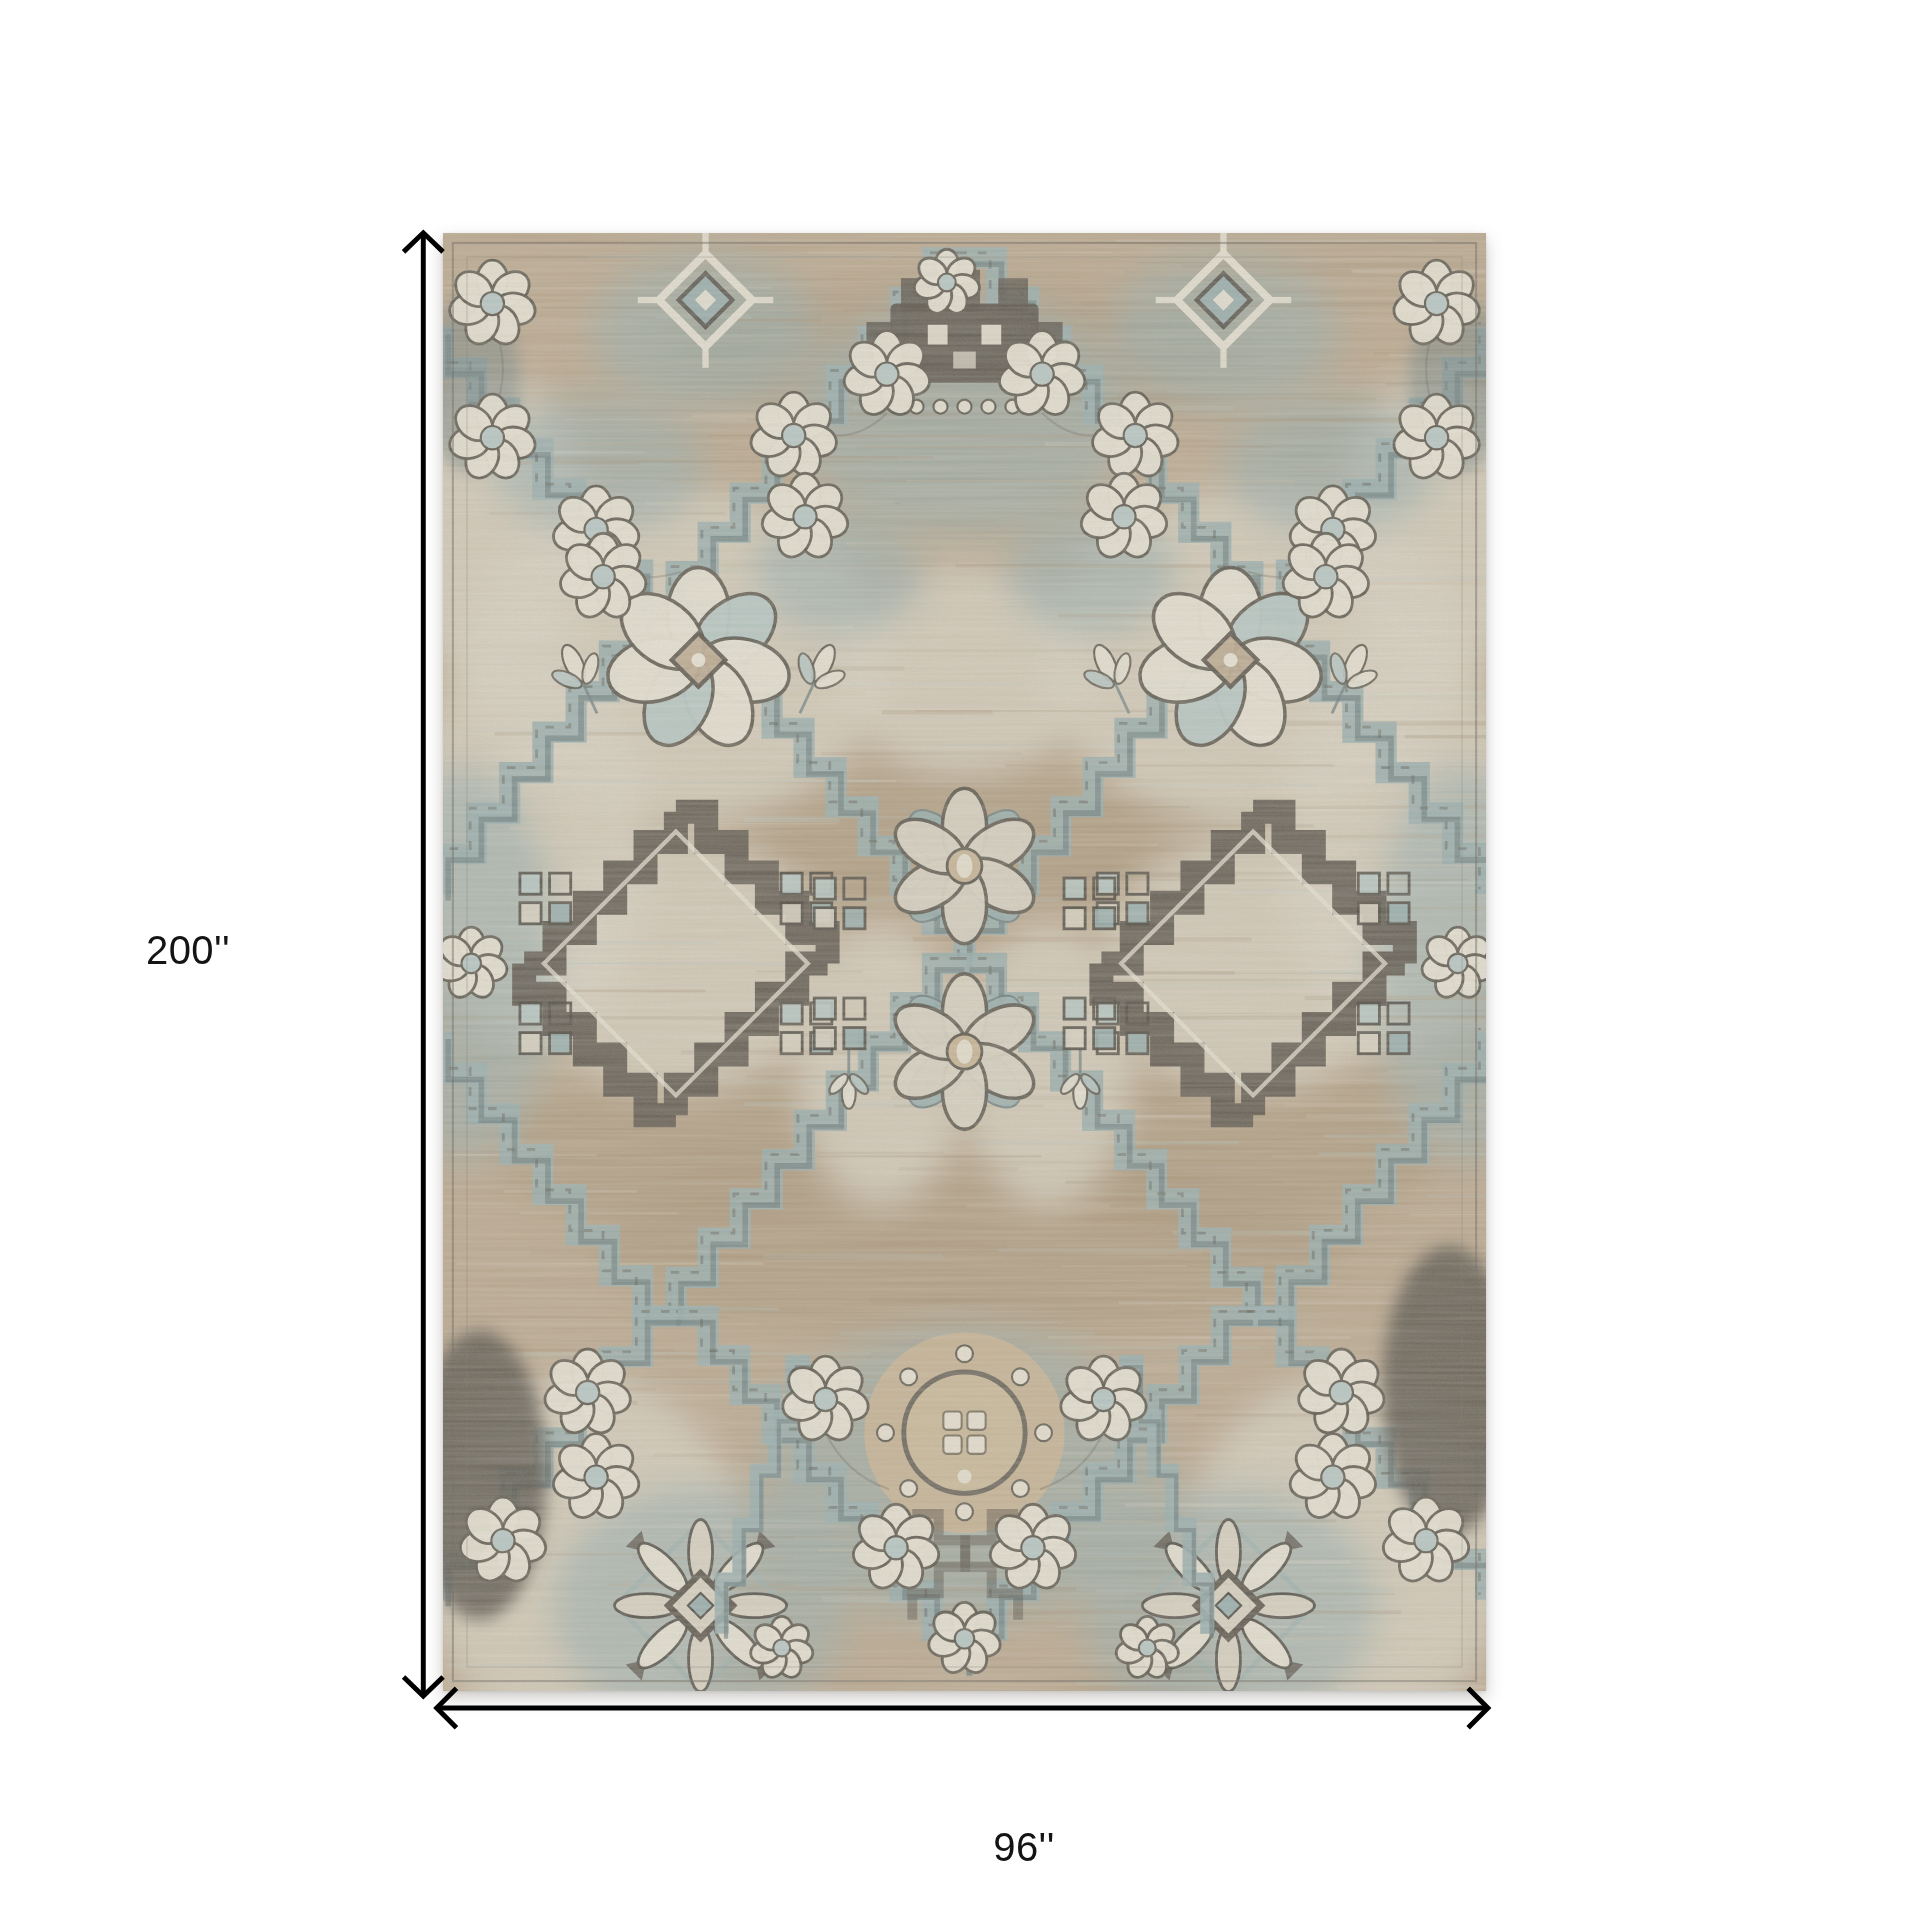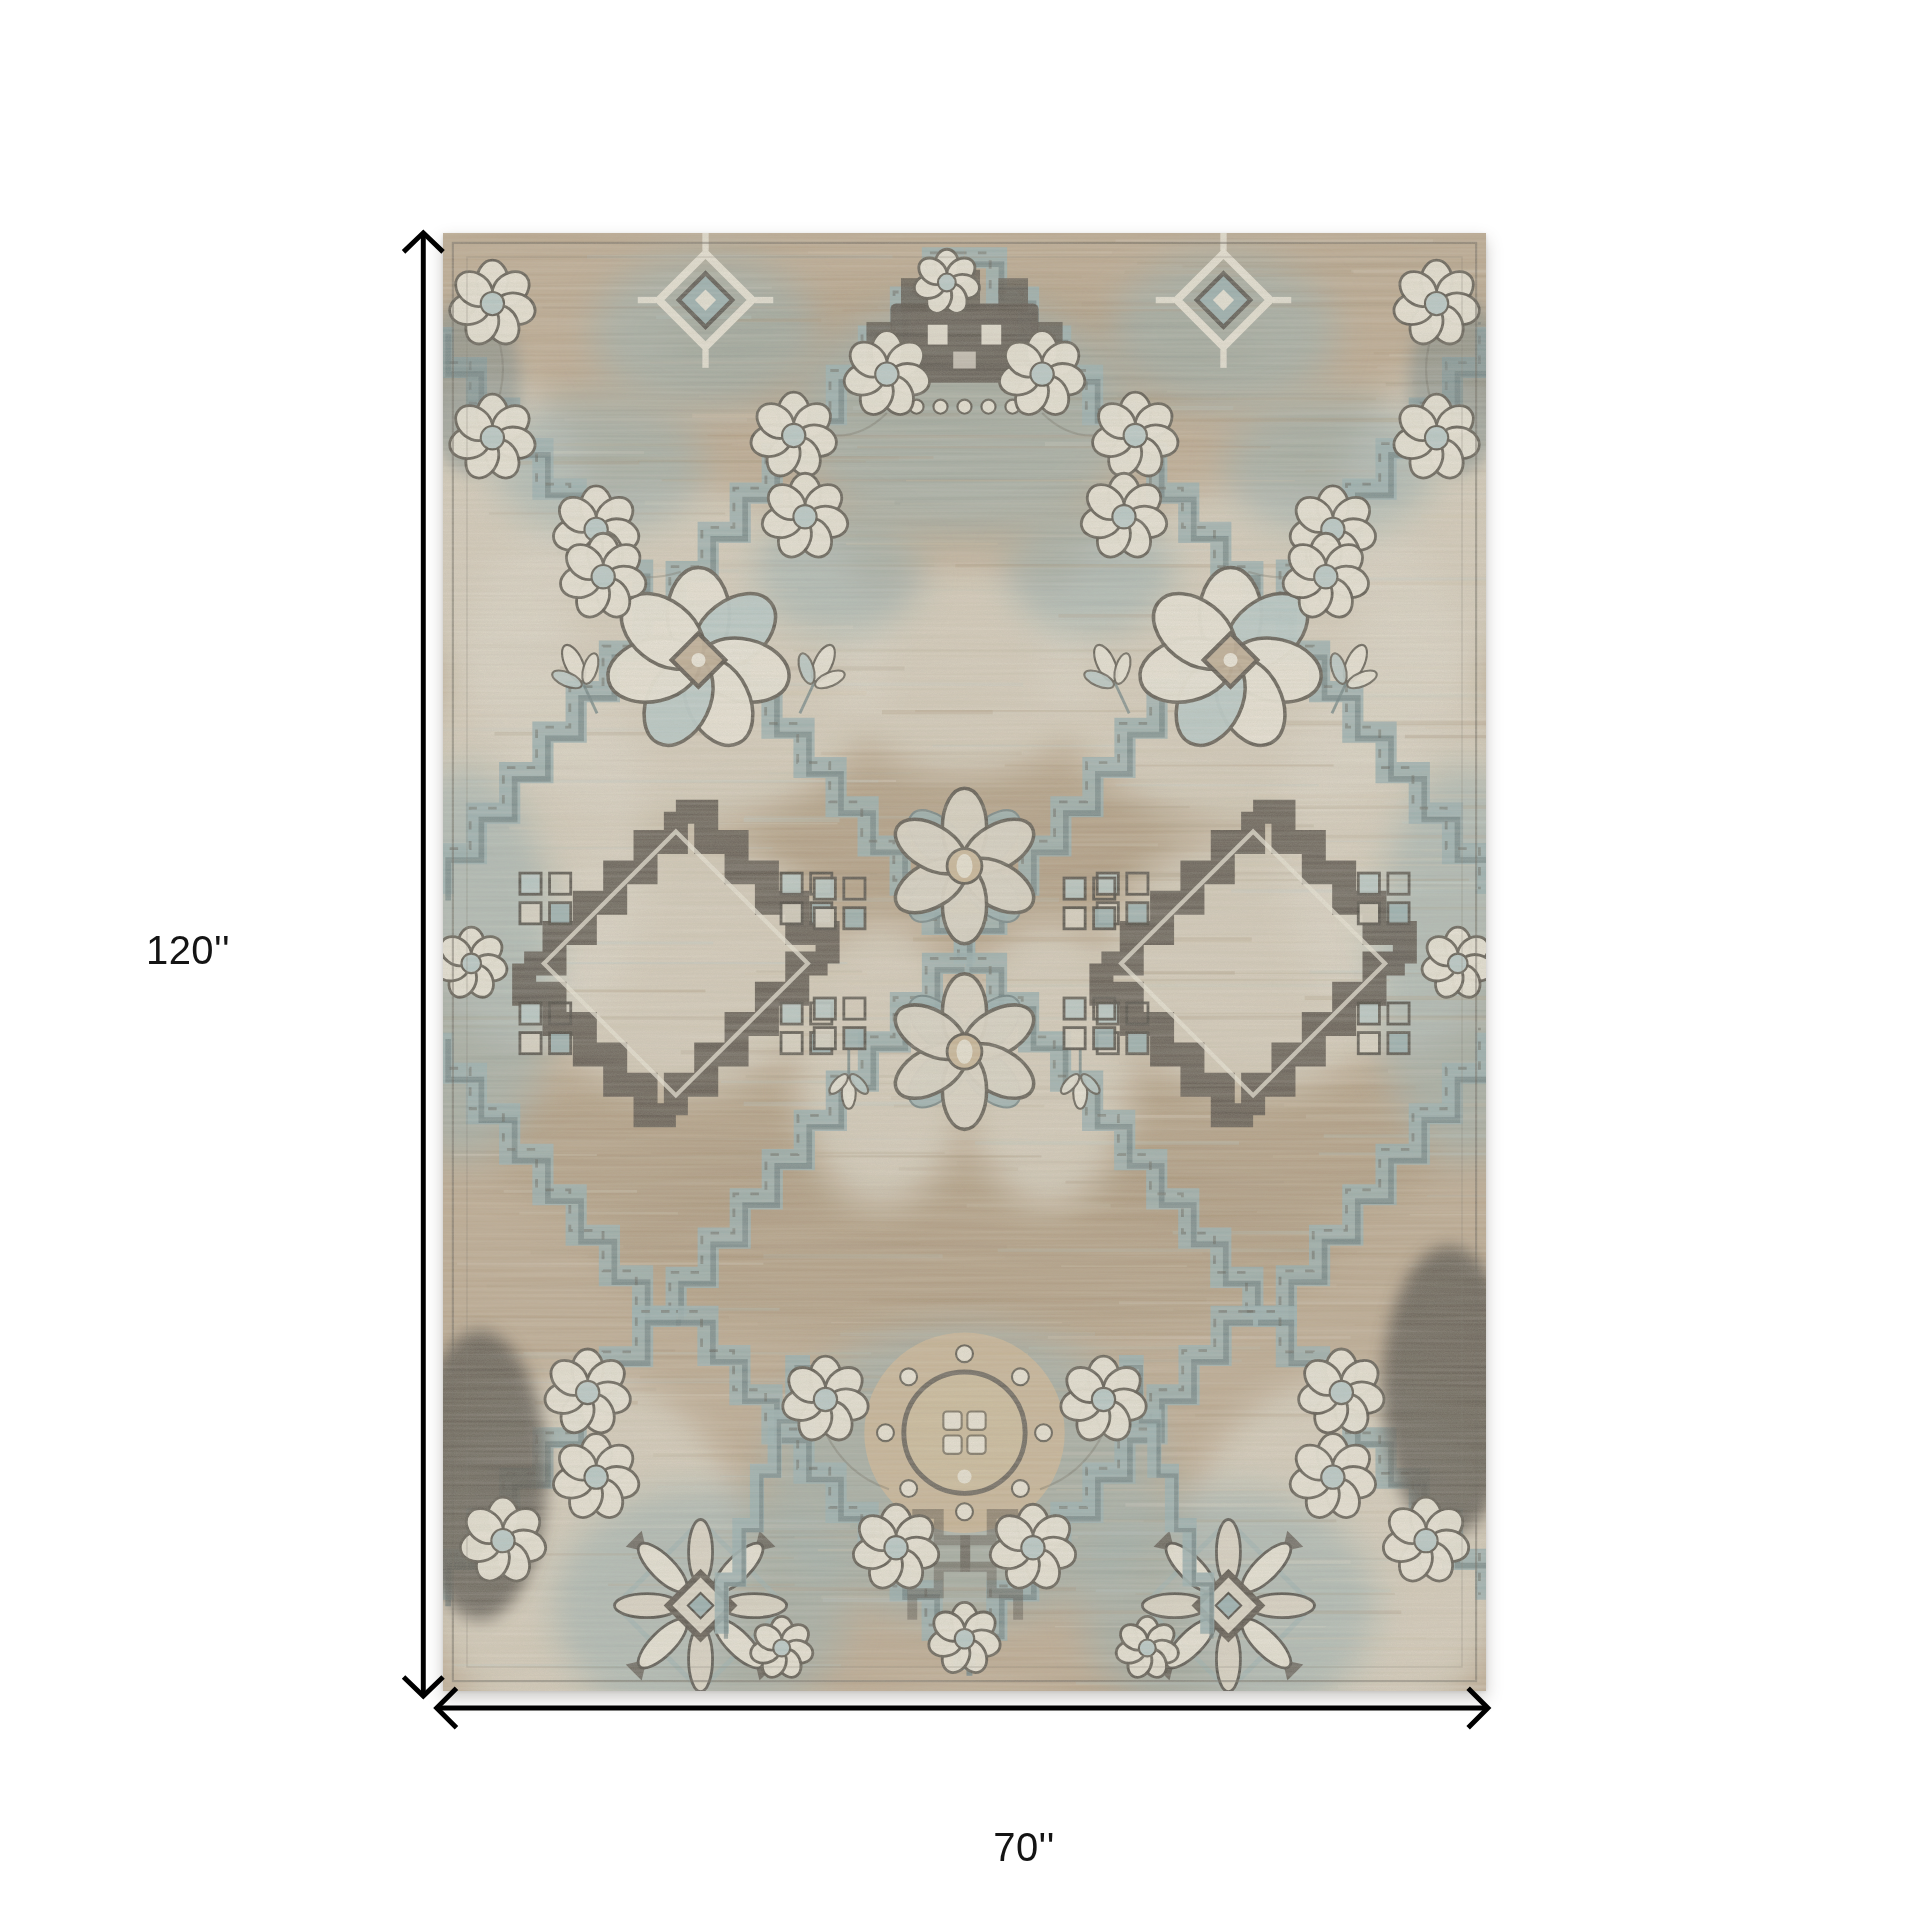--- a/index.html
+++ b/index.html
@@ -887,16 +887,16 @@
       <path d="M572 357 L600 330 L628 357"></path>
       <path d="M572 2377 L600 2404 L628 2377"></path>
     </g>
     <g fill="none" stroke="#000000" stroke-width="7">
       <path d="M621 2421 L2107 2421"></path>
       <path d="M647 2393 L619 2421 L647 2449"></path>
       <path d="M2081 2393 L2109 2421 L2081 2449"></path>
     </g>
   </svg>
 
-  <div class="dim-label" id="label-height">120''</div>
-  <div class="dim-label" id="label-width">70''</div>
+  <div class="dim-label" id="label-height">200''</div>
+  <div class="dim-label" id="label-width">96''</div>
 </div>
 
 
 </body></html>

